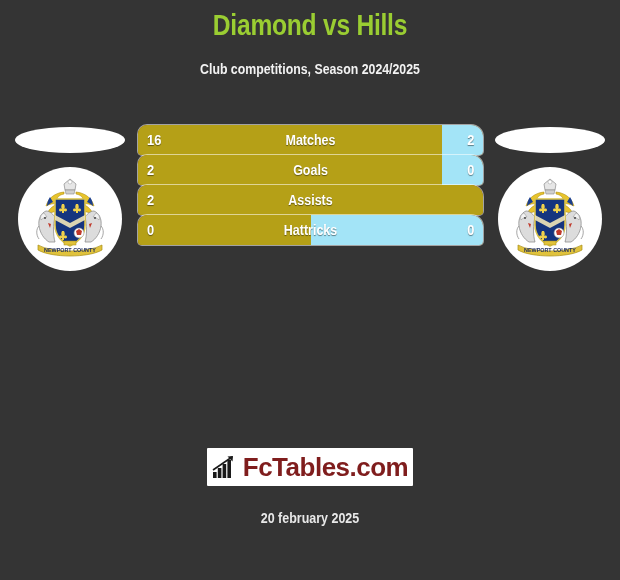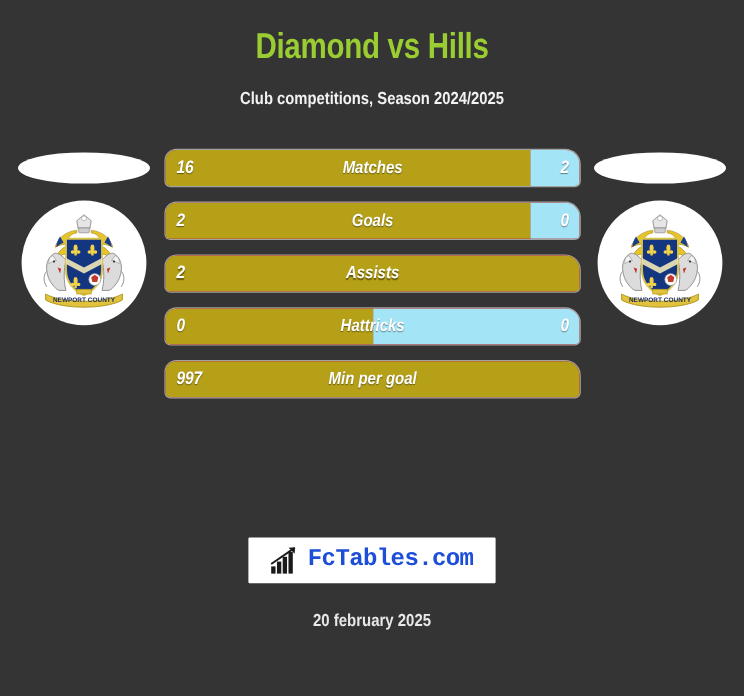--- a/index.html
+++ b/index.html
@@ -12,21 +12,21 @@
 
   body {
     background: #343434;
     font-family: "Liberation Sans", sans-serif;
     position: relative;
   }
 
   
   #header {
     width: 620px;
-    padding-top: 18px;
+    padding-top: 4px;
     text-align: center;
   }
 
   #page-title {
     font-size: 30px;
     font-weight: bold;
     color: #9ACD32;
     letter-spacing: -0.3px;
     transform: scaleX(0.82);
     line-height: 42px;
@@ -78,26 +78,24 @@
   #stats {
     position: absolute;
     left: 138px;
     top: 125px;
     width: 345px;
   }
 
   .stat-row {
     position: relative;
     height: 30px;
-    margin-bottom: 14px;
     border-radius: 9px 12px 4px 4px;
     overflow: hidden;
-    background: #b91c1c;
+    background: #a16207;
     box-shadow: 0 0 0 1px rgba(255,255,255,0.55);
-    font-style: italic;
   }
 
   .bar-home {
     position: absolute;
     left: 0; top: 0; bottom: 0;
     background: #B5A017;
   }
 
   .bar-away {
     position: absolute;
@@ -150,26 +148,25 @@
     align-items: center;
     justify-content: center;
     gap: 5px;
     background: #ffffff;
     width: 206px;
     height: 38px;
     border-radius: 1px;
   }
 
   #fctables-wordmark {
-    font-size: 20px;
-    font-weight: bold;
-    color: #1d4ed8;
+    font-size: 26px;
+    font-weight: bold;
+    color: #7f1d1d;
     letter-spacing: -0.5px;
     line-height: 38px;
-    font-family: Liberation Mono, monospace;
   }
 
   #footer-date {
     margin-top: 24px;
     font-size: 14.5px;
     font-weight: bold;
     color: #e8e8e8;
     transform: scaleX(0.86);
     white-space: nowrap;
   }
@@ -305,25 +302,20 @@
       <div class="val-home">2</div>
       <div class="stat-label">Assists</div>
     </div>
     <div class="stat-row">
       <div class="bar-home" style="width: 50%; background: rgb(181, 160, 23);"></div>
       <div class="bar-away" style="width: 50%; background: rgb(163, 228, 247);"></div>
       <div class="val-home">0</div>
       <div class="stat-label">Hattricks</div>
       <div class="val-away">0</div>
     </div>
-    <div class="stat-row">
-      <div class="bar-home" style="width: 100%; background: rgb(181, 160, 23);"></div>
-      <div class="val-home">997</div>
-      <div class="stat-label">Min per goal</div>
-    </div>
   </div>
 
 <div id="footer">
   <div id="fctables-logo">
     <svg width="26" height="24" viewBox="0 0 26 24">
       <rect x="1" y="17" width="3.6" height="6" fill="#1a1a1a"></rect>
       <rect x="5.8" y="13" width="3.6" height="10" fill="#1a1a1a"></rect>
       <rect x="10.6" y="9" width="3.6" height="14" fill="#1a1a1a"></rect>
       <rect x="15.4" y="5" width="3.6" height="18" fill="#1a1a1a"></rect>
       <path d="M1 15 L20 2" stroke="#1a1a1a" stroke-width="1.6" fill="none"></path>

